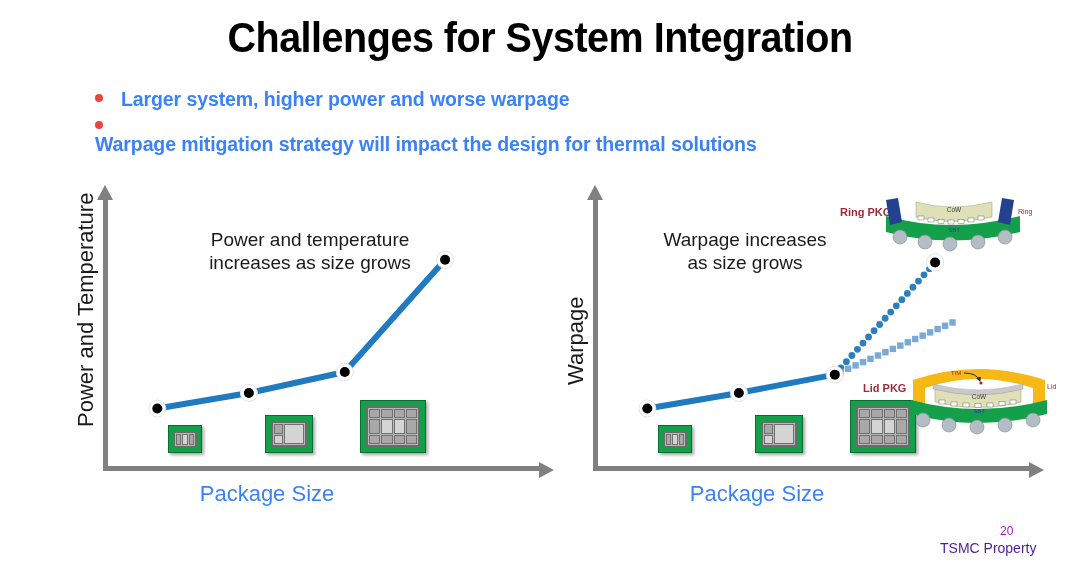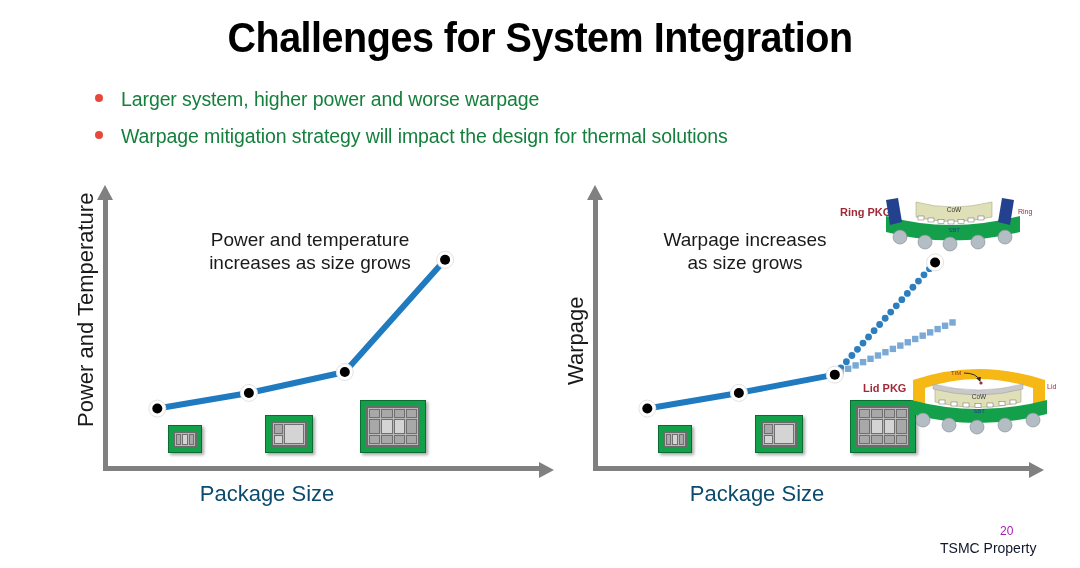--- a/index.html
+++ b/index.html
@@ -39,35 +39,35 @@
 
   
   .bullet-row {
     position: absolute;
     left: 95px;
     display: flex;
     align-items: baseline;
     white-space: nowrap;
   }
   #bullet-row-0 { top: 88px; }
-  #bullet-row-1 { top: 125px; }
+  #bullet-row-1 { top: 125px; flex-direction: column; }
   .bullet-dot {
     width: 8px;
     height: 8px;
     border-radius: 50%;
     background: #e8483c;
     margin-right: 18px;
     flex: 0 0 auto;
     position: relative;
     top: -4px;
   }
   .bullet-text {
     font-size: 19.5px;
-    font-weight: normal;
-    color: #15803d;
+    font-weight: bold;
+    color: #3b82f6;
     font-family: "Liberation Sans", sans-serif;
     letter-spacing: -0.1px;
   }
 
   
   .chart-panel {
     position: absolute;
     top: 185px;
     width: 500px;
     height: 325px;
@@ -110,21 +110,21 @@
   #ylabel-left  { left: 18px; top: 242px; }
   #ylabel-right { left: 18px; top: 200px; }
 
   .xlabel {
     position: absolute;
     top: 296px;
     width: 500px;
     left: -38px;
     text-align: center;
     font-size: 22px;
-    color: #0c4a6e;
+    color: #3b82f6;
     font-family: "Liberation Sans", sans-serif;
   }
 
   .annotation {
     position: absolute;
     font-size: 19px;
     line-height: 1.22;
     color: #1a1a1a;
     text-align: center;
     white-space: pre-line;
@@ -189,21 +189,21 @@
     top: 524px;
     font-size: 12px;
     color: #a21caf;
     font-family: "Liberation Sans", sans-serif;
   }
   #footer-property {
     position: absolute;
     left: 940px;
     top: 540px;
     font-size: 14px;
-    color: #0f172a;
+    color: #4c1d95;
     font-family: "Liberation Sans", sans-serif;
     white-space: nowrap;
   }
 </style>
 </head>
 <body>
 
 <div class="slide">
 
   <div id="slide-title">Challenges for System Integration</div>

